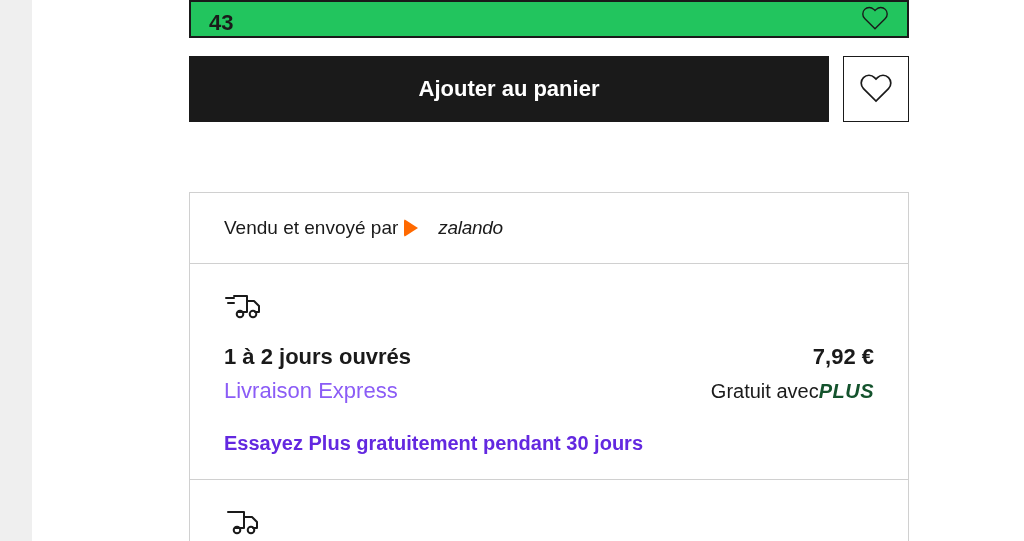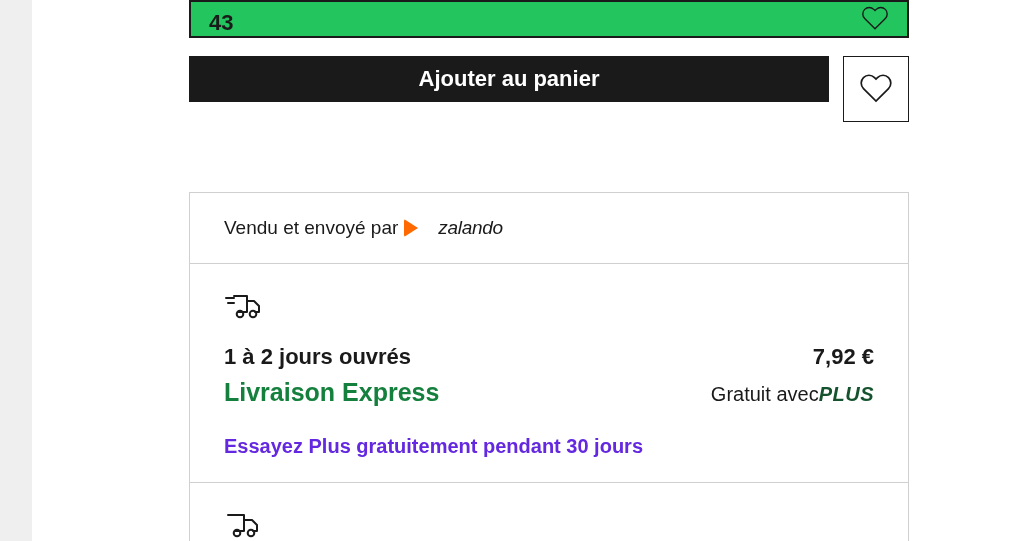--- a/index.html
+++ b/index.html
@@ -44,21 +44,21 @@
       font-weight: 700;
       color: #1a1a1a;
     }
     .action-row {
       display: flex;
       gap: 14px;
       margin-bottom: 70px;
     }
     .add-to-cart {
       flex: 1;
-      height: 46px;
+      height: 66px;
       background: #1a1a1a;
       color: #fff;
       border: none;
       font-size: 22px;
       font-weight: 700;
       cursor: pointer;
       display: flex;
       align-items: center;
       justify-content: center;
     }
@@ -129,23 +129,23 @@
       font-weight: 700;
       color: #1a1a1a;
     }
     .shipping-line2 {
       display: flex;
       justify-content: space-between;
       align-items: baseline;
       margin-bottom: 28px;
     }
     .shipping-type {
-      font-size: 25px;
-      color: #15803d;
-      font-weight: 700;
+      font-size: 22px;
+      color: #8b5cf6;
+      font-weight: 400;
     }
     .free-with {
       font-size: 20px;
       color: #1a1a1a;
       display: inline-flex;
       align-items: baseline;
     }
     .plus-badge {
       font-size: 20px;
       font-weight: 700;

